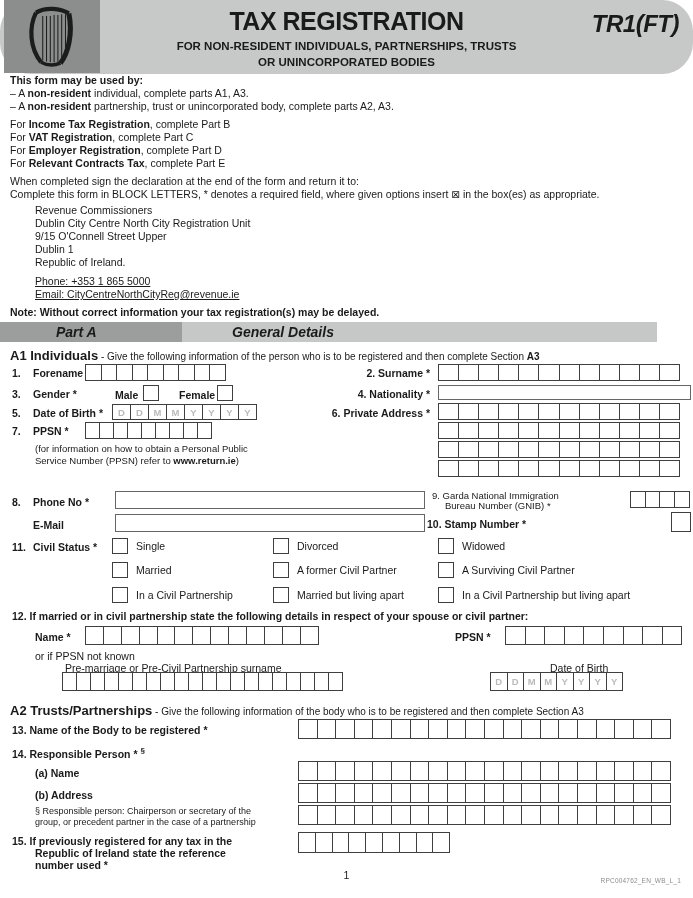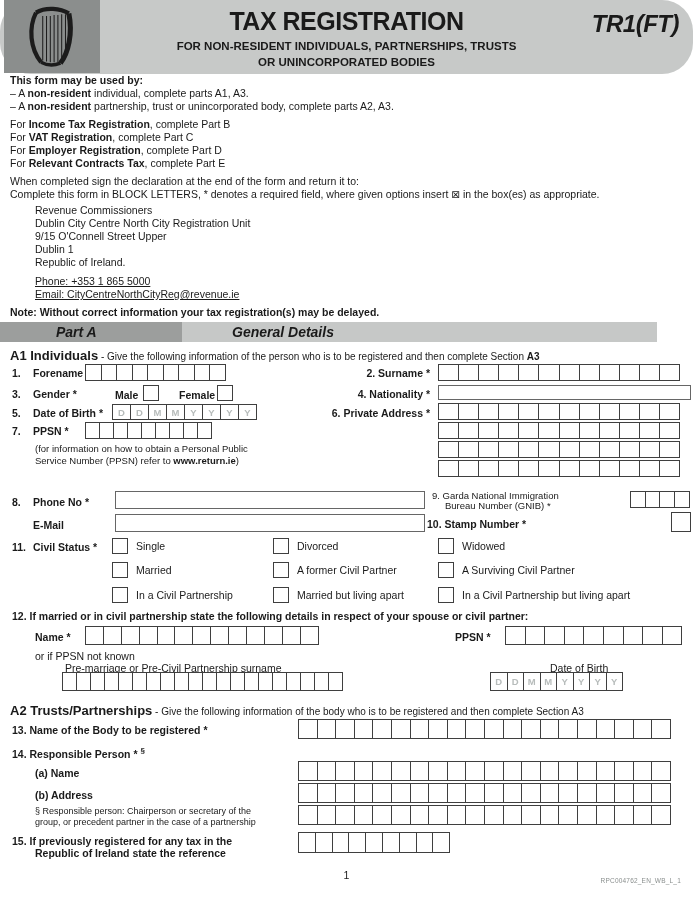--- a/index.html
+++ b/index.html
@@ -433,20 +433,21 @@
       <div class="c"></div>
       <div class="c"></div>
       <div class="c"></div>
       <div class="c"></div>
       <div class="c"></div>
     </div>
 
   <div class="abs lbl q15" style="left:12px;top:835px">
     <div>15. If previously registered for any tax in the</div>
     <div>Republic of Ireland state the reference</div>
+    <div>number used *</div>
   </div>
   <div class="grid" style="left:298px;top:832px;--cw:17.8px;--ch:21px">
       <div class="c"></div>
       <div class="c"></div>
       <div class="c"></div>
       <div class="c"></div>
       <div class="c"></div>
       <div class="c"></div>
       <div class="c"></div>
       <div class="c"></div>

